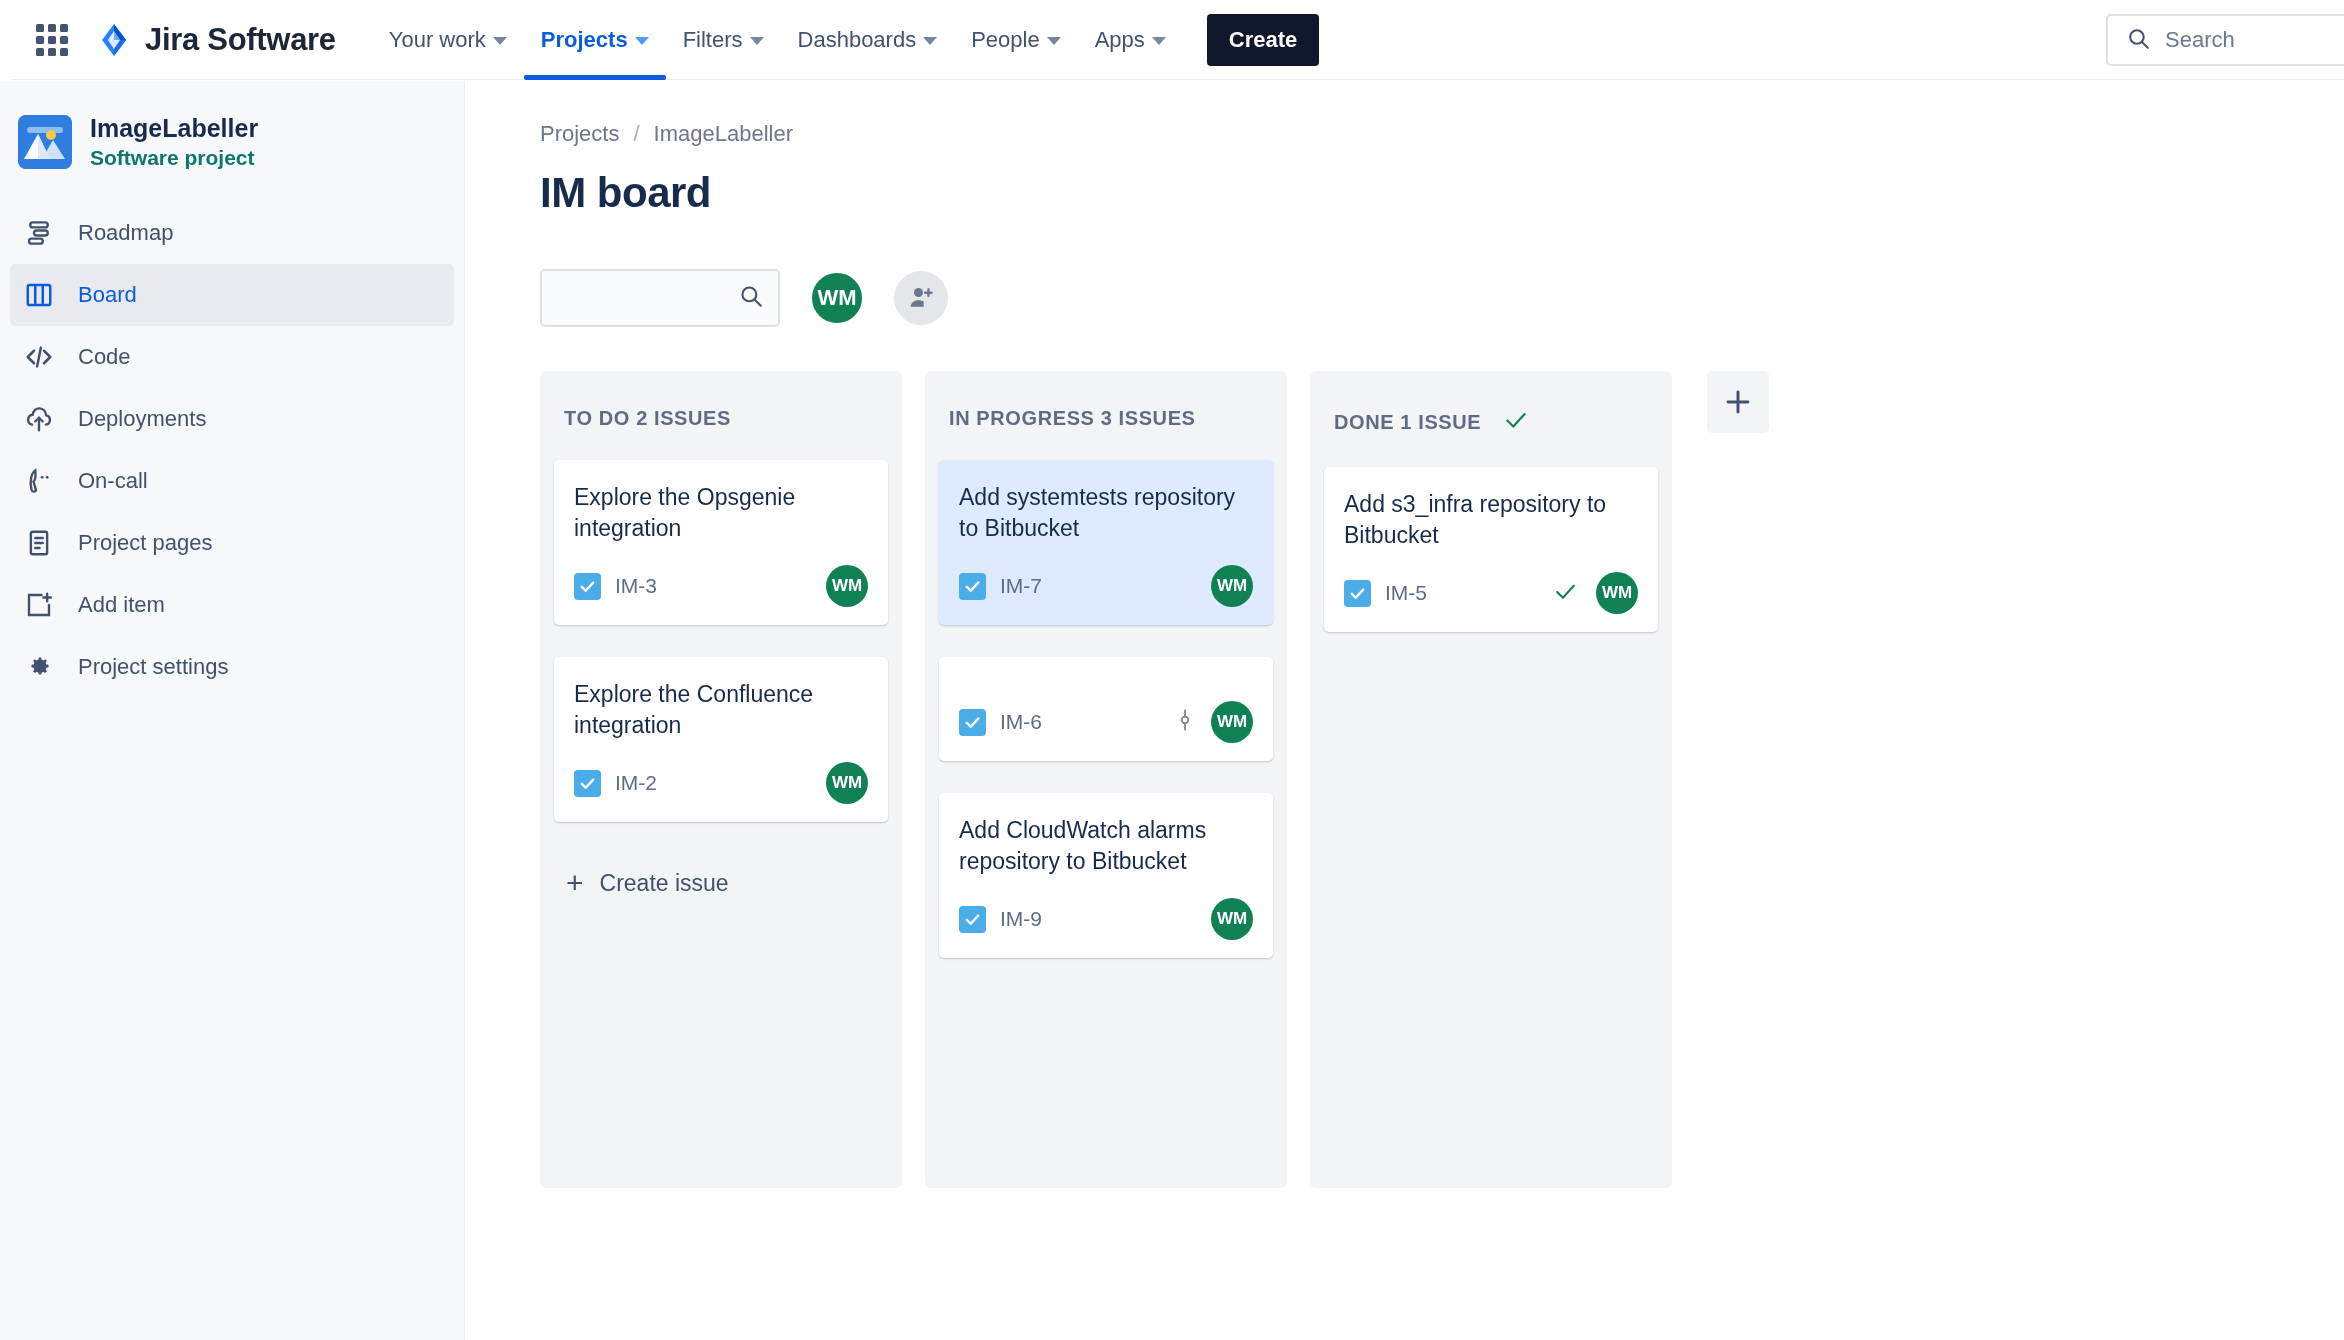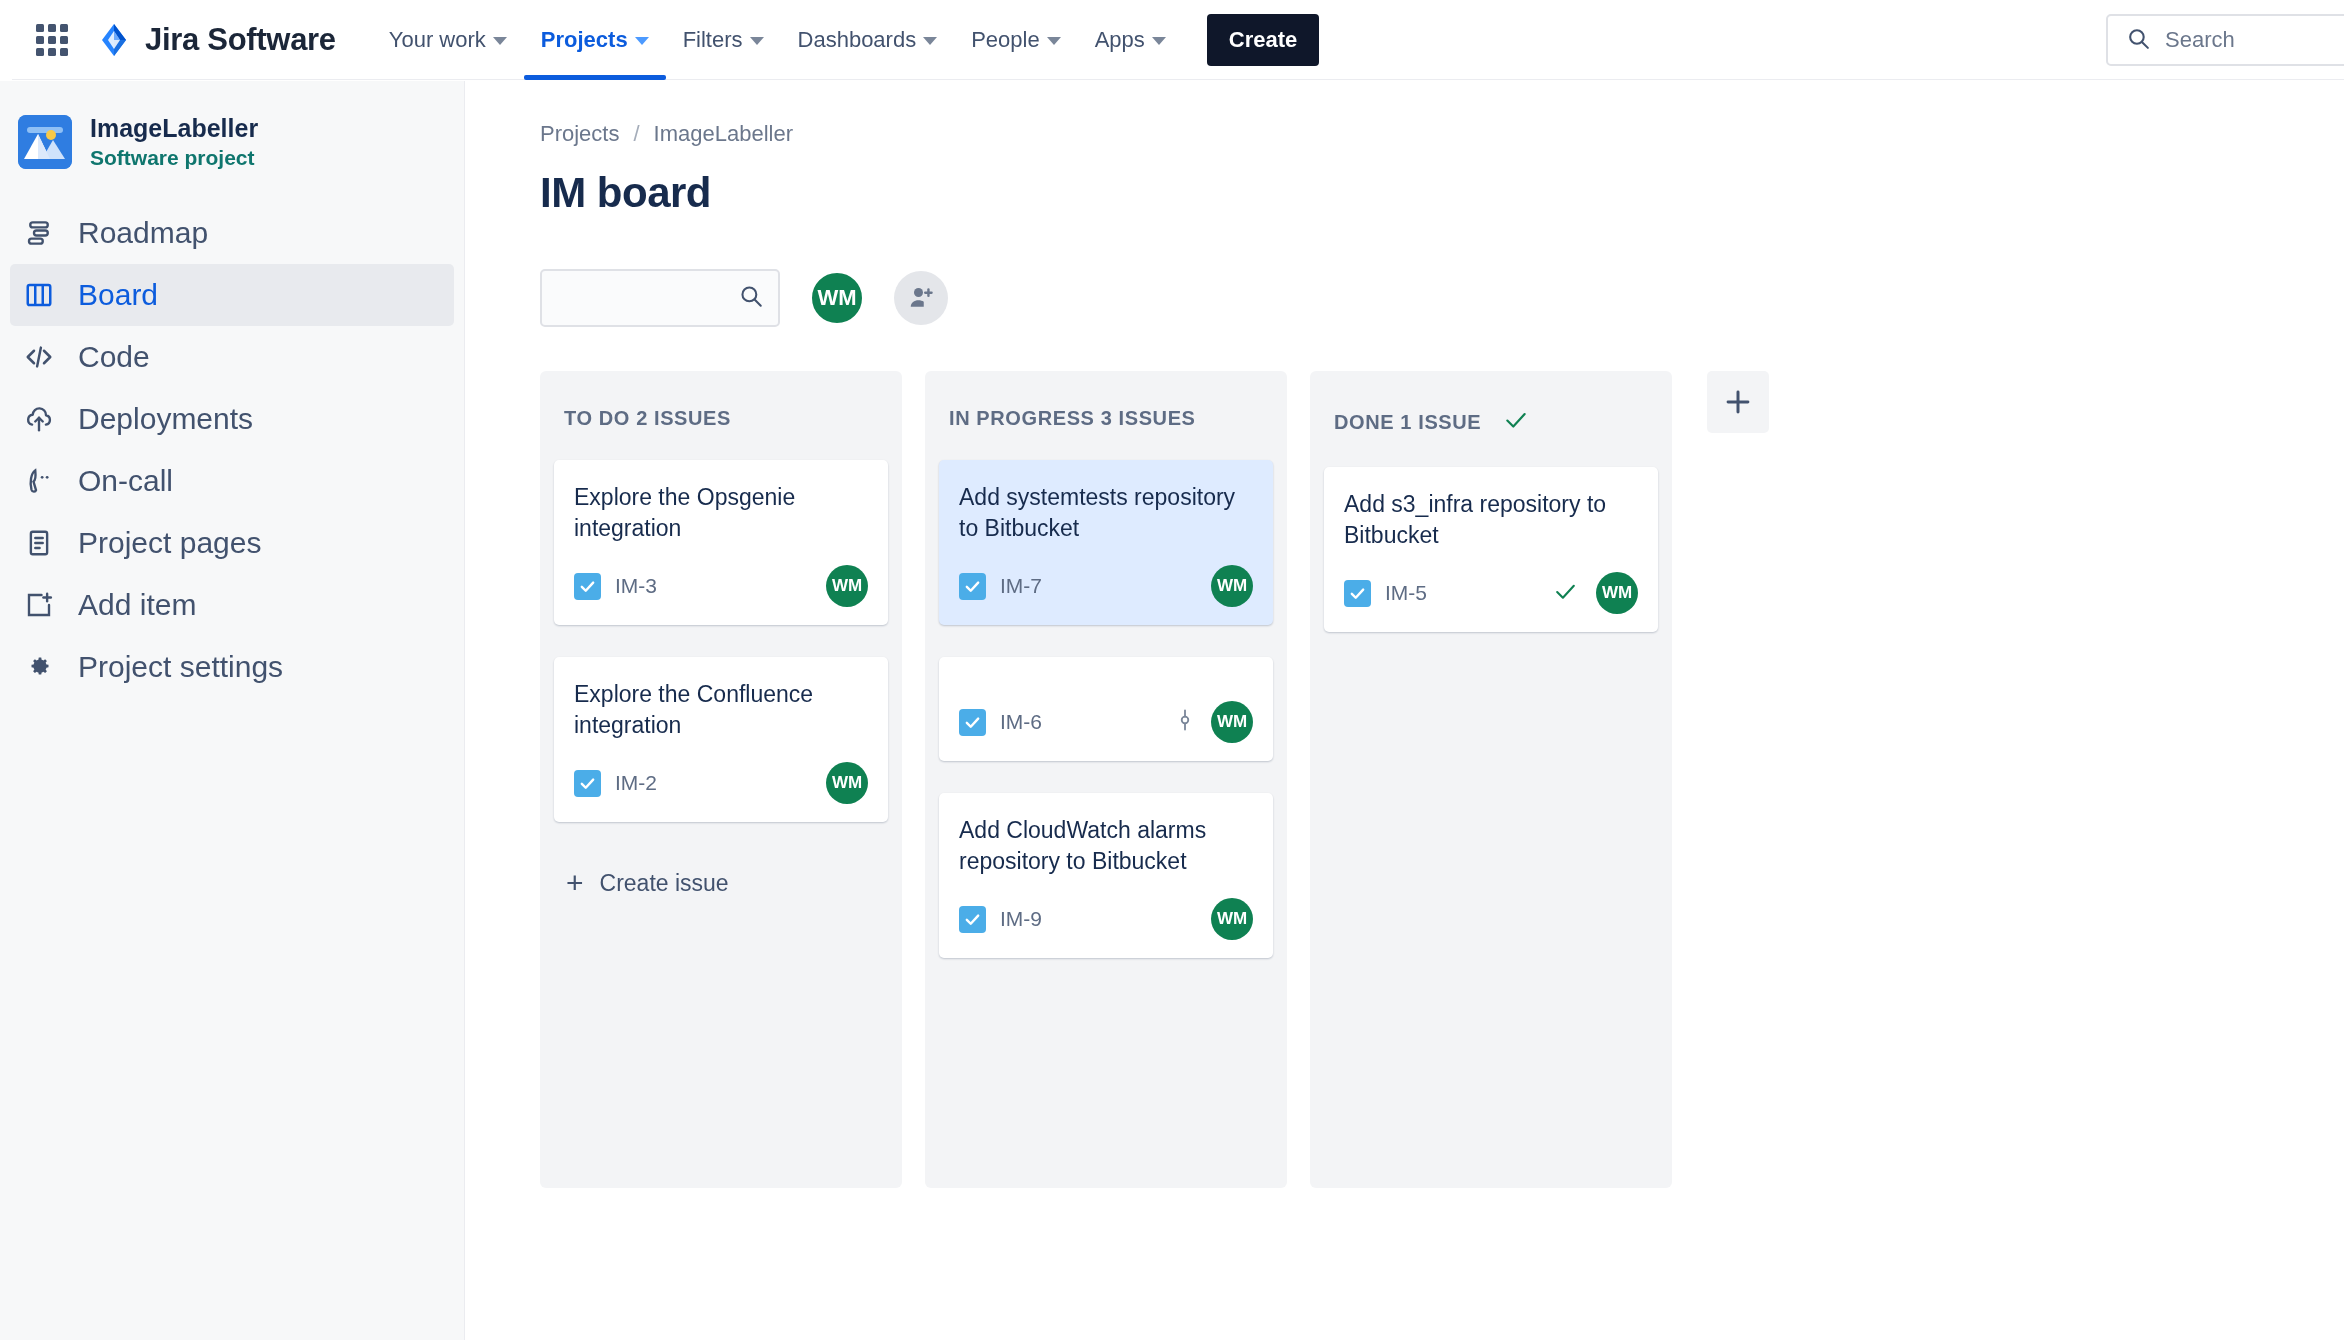--- a/index.html
+++ b/index.html
@@ -91,21 +91,21 @@
   }
   .proj-meta { display: flex; flex-direction: column; gap: 2px; }
   .proj-name { font-size: 25px; font-weight: 700; color: #172b4d; line-height: 1.2; }
   .proj-sub { font-size: 21px; color: #0f766e; line-height: 1.2; font-weight: bold; }
 
   .nav-list { margin-top: 32px; }
   .side-item {
     display: flex; align-items: center; gap: 22px;
     height: 62px; margin: 0 10px; padding-left: 12px;
     border-radius: 5px; cursor: pointer;
-    color: #42526e; font-size: 30px;
+    color: #42526e; font-size: 22px;
   }
   .side-item.active { background: #e8eaee; color: #0c5cdd; font-weight: 400; }
   .side-icon { width: 34px; height: 34px; flex: none; display: flex; align-items: center; justify-content: center; }
 
   
   .main { position: absolute; top: 81px; left: 466px; right: 0; bottom: 0; background: #fff; padding: 40px 0 0 74px; }
   .breadcrumb { display: flex; align-items: center; gap: 14px; font-size: 22px; color: #6b778c; }
   .breadcrumb .crumb { cursor: pointer; }
   .breadcrumb .sep { color: #a5adba; }
   .board-title { margin-top: 22px; font-size: 42px; font-weight: 700; color: #172b4d; letter-spacing: -0.5px; }

